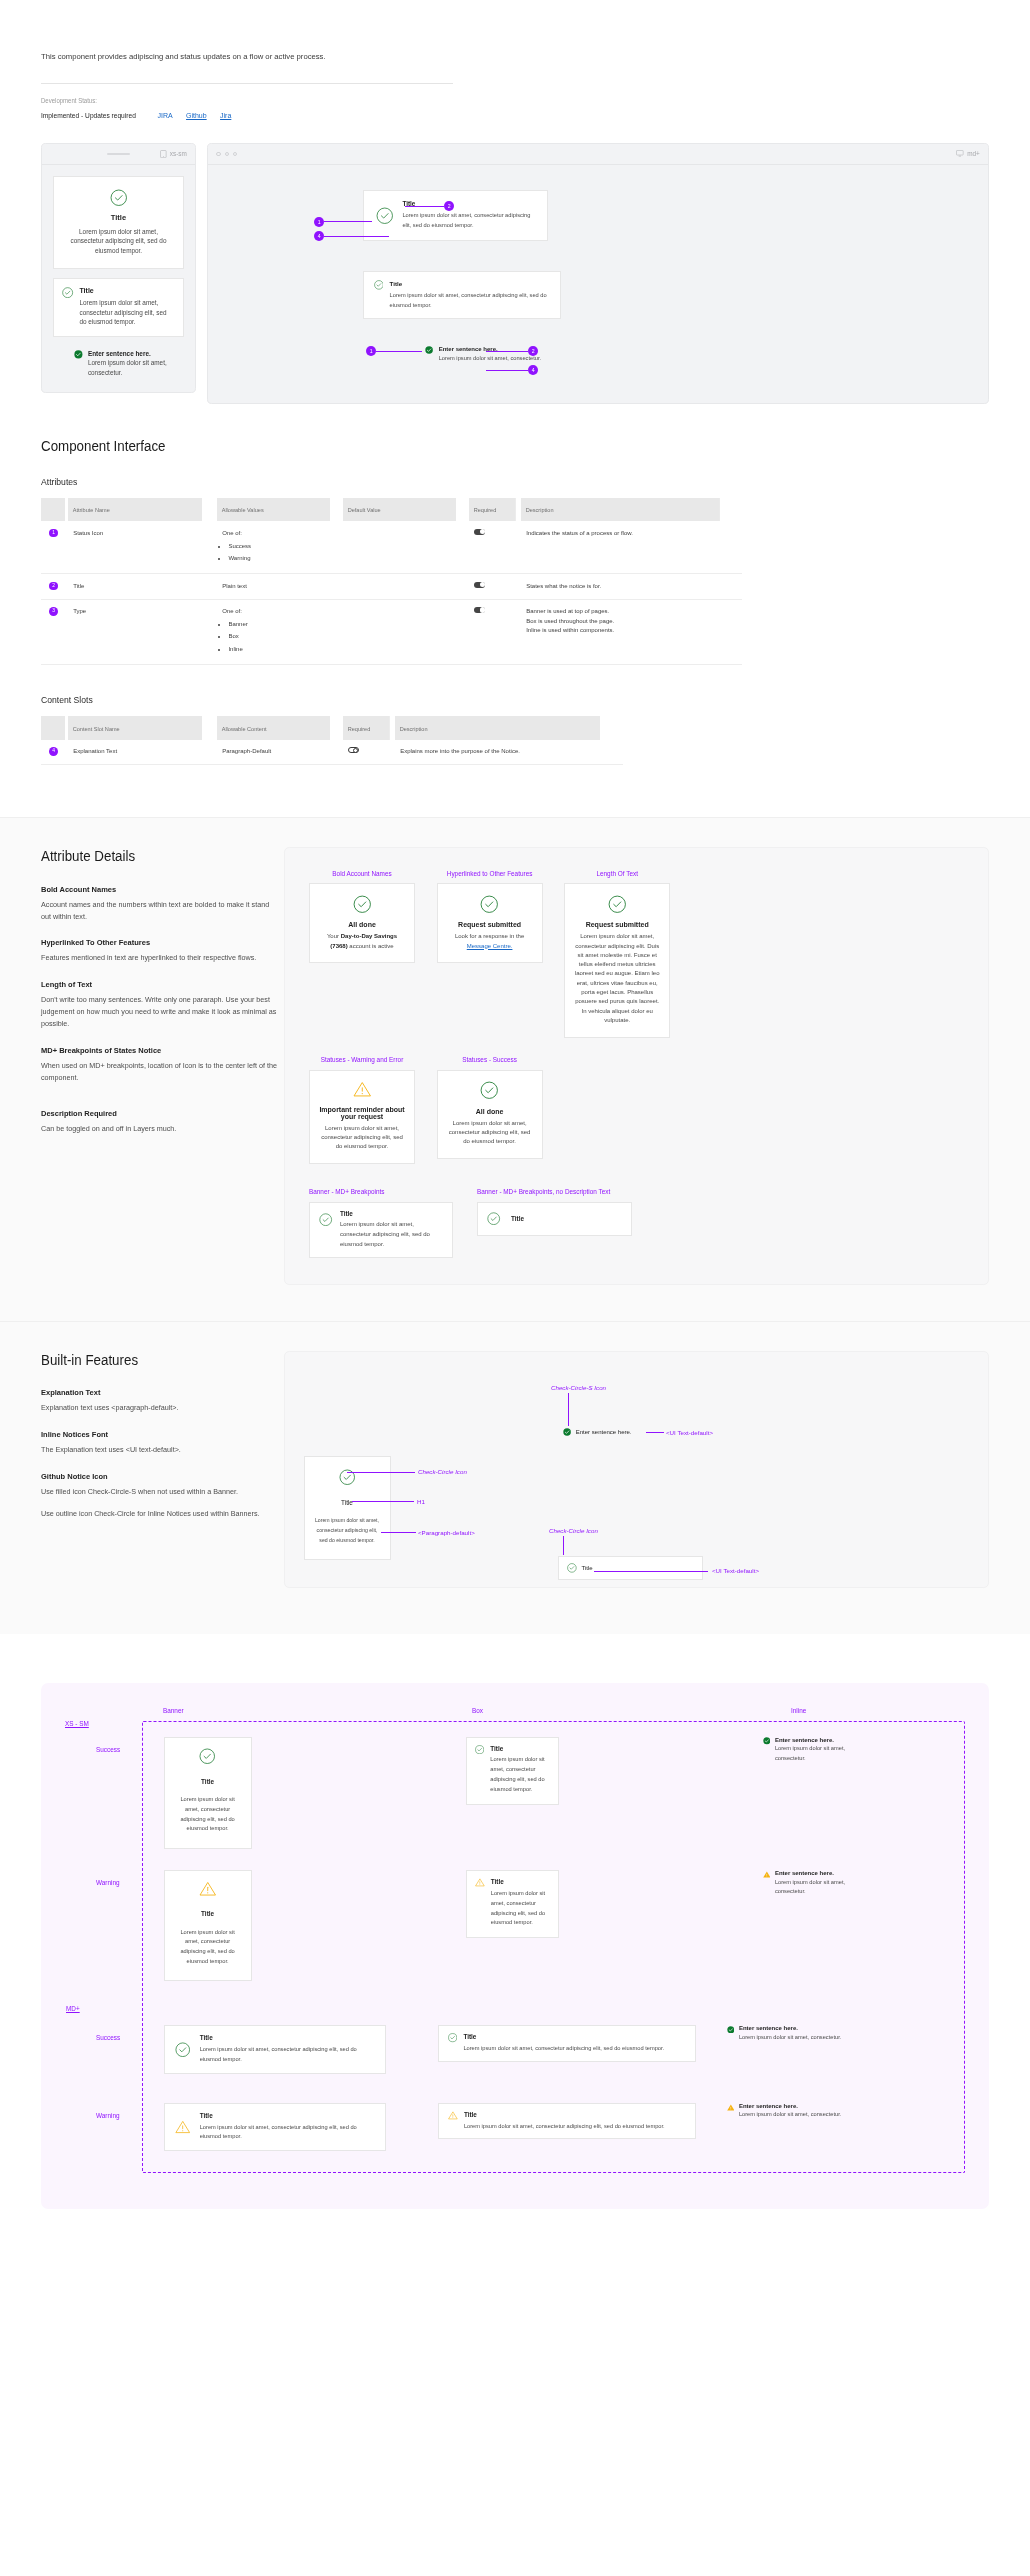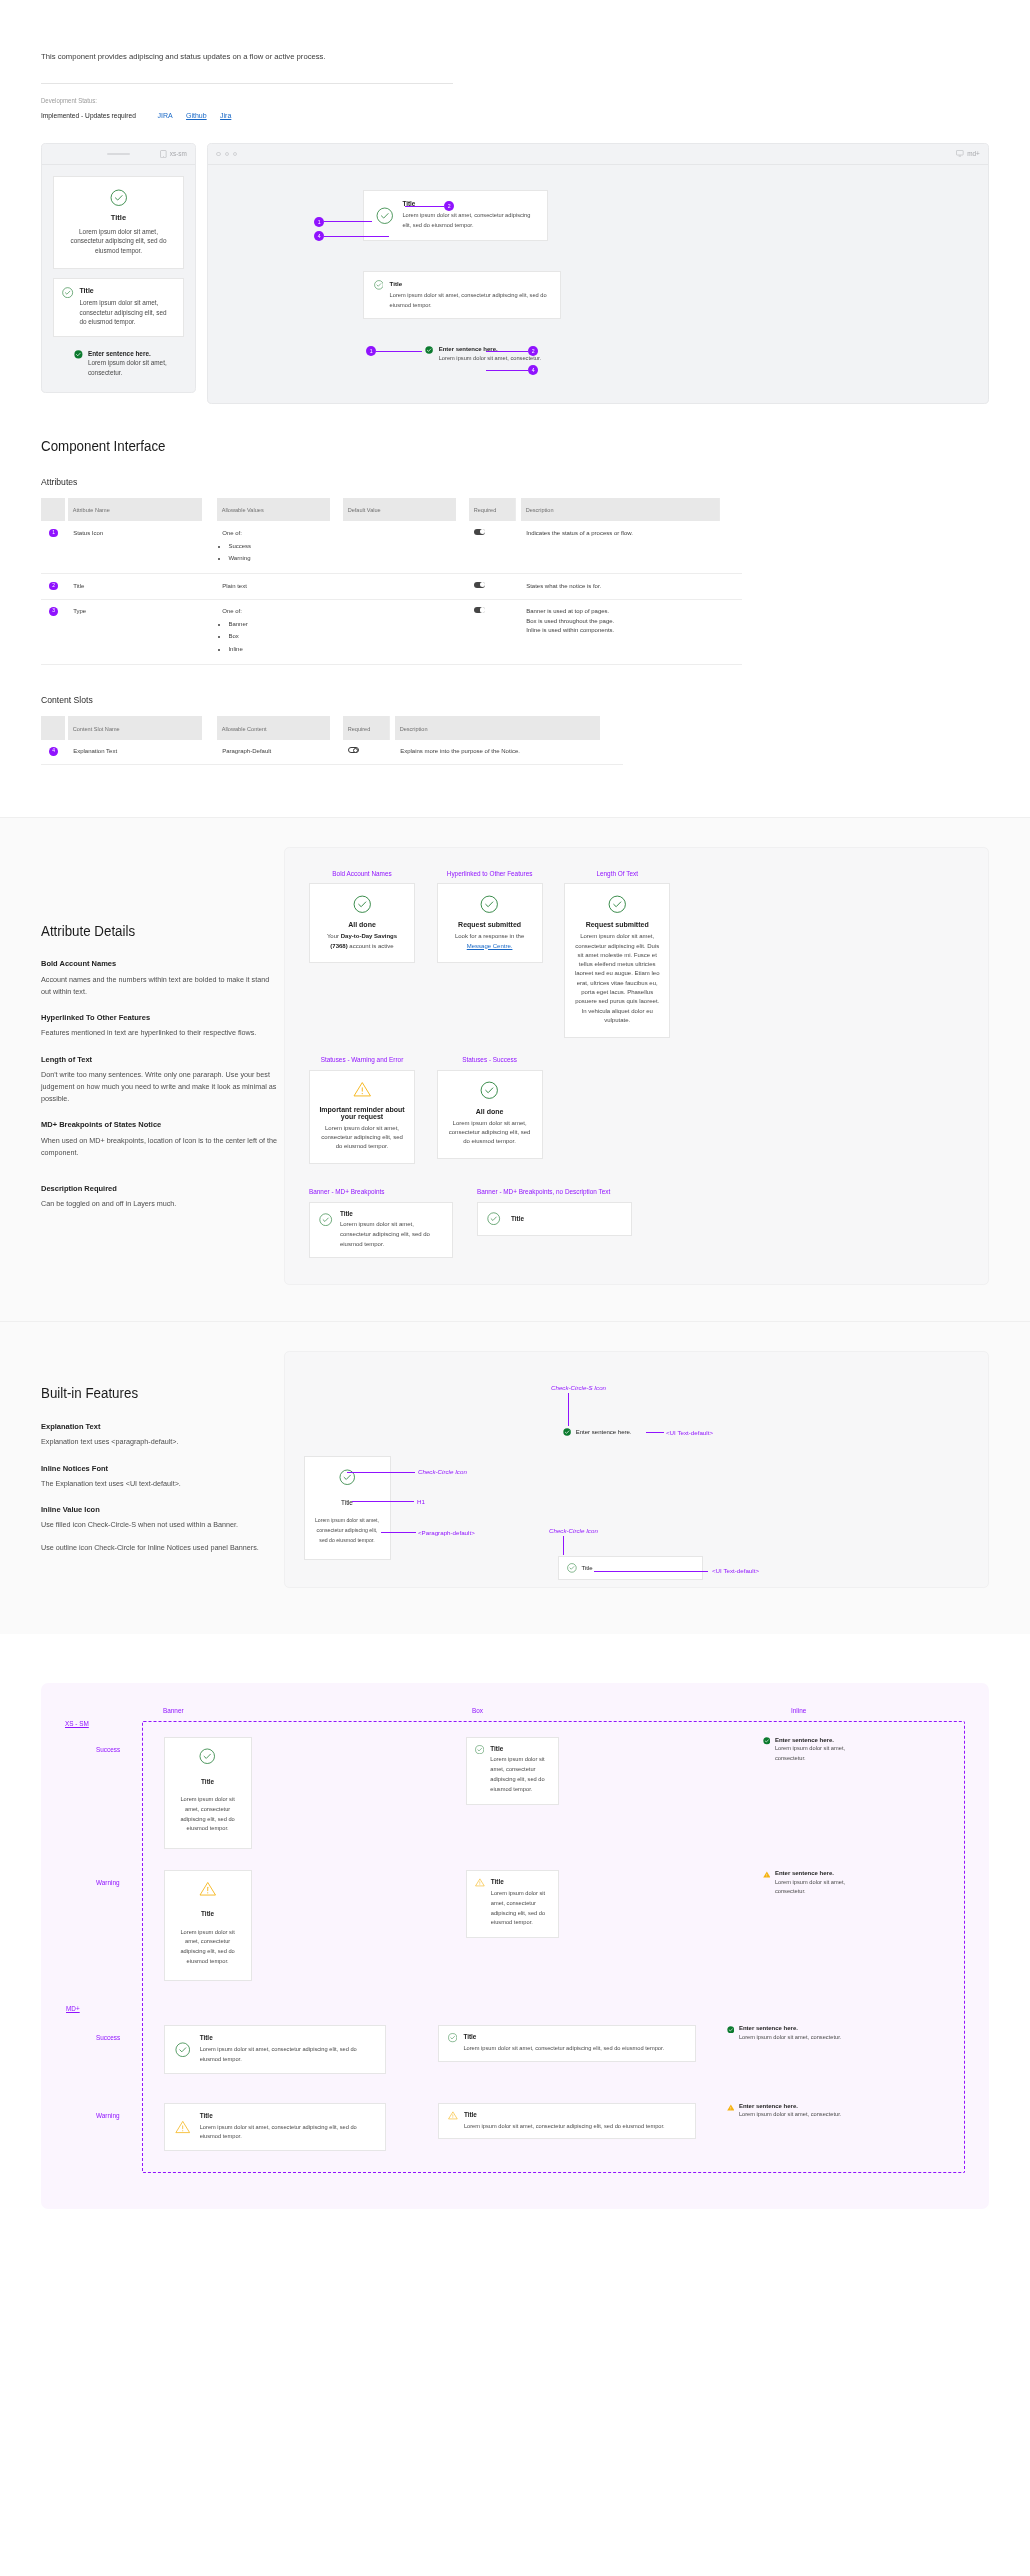--- a/index.html
+++ b/index.html
@@ -109,21 +109,21 @@
   }
   .bullets { margin: 3.1px 0 0 6.2px; }
   .bullets li { list-style: disc; margin-bottom: 2.6px; font-size: 6px; }
   .toggle { width: 11.3px; height: 6.2px; border-radius: 3.6px; background: #454545; position: relative; }
   .toggle .knob { width: 5.2px; height: 5.2px; border-radius: 50%; background: #fff; position: absolute; right: 0.5px; top: 0.5px; }
   .toggle.off { background: #fff; border: 0.5px solid #3a3a3a; }
   .toggle.off .knob { background: #fff; border: 0.5px solid #3a3a3a; right: 0px; top: 0px; width: 5.2px; height: 5.2px; }
 
   
   .band { background: #fafafa; border-top: 0.5px solid #efefef; }
-  .band-inner { display: flex; gap: 6px; padding: 29px 41px 36px; align-items: center; }
+  .band-inner { display: flex; gap: 6px; padding: 29px 41px 36px; }
   .col-left { width: 237px; flex: 0 0 237px; }
   .panel { flex: 1; background: #f7f7f8; border: 0.5px solid #f0f0f1; border-radius: 5.2px; position: relative; }
 
   .det-item { margin-top: 15.5px; }
   .det-h { font-size: 7.5px; font-weight: 700; color: #222; }
   .det-p { margin-top: 5.2px; font-size: 7.2px; line-height: 12px; color: #4d4d4d; }
 
   .ex-grid { display: flex; gap: 21.6px; padding: 21.6px 24px 0; }
   .ex-col { width: 106px; }
   .ex-label { color: #9013FE; font-size: 6.4px; text-align: center; margin-bottom: 6.7px; }
@@ -528,23 +528,23 @@
         <div class="h2-cond">Built-in Features</div>
         <div class="det-item" style="margin-top:19.6px;">
           <div class="det-h">Explanation Text</div>
           <div class="det-p">Explanation text uses &lt;paragraph-default&gt;.</div>
         </div>
         <div class="det-item">
           <div class="det-h">Inline Notices Font</div>
           <div class="det-p">The Explanation text uses &lt;UI text-default&gt;.</div>
         </div>
         <div class="det-item">
-          <div class="det-h">Inline Value Icon</div>
+          <div class="det-h">Github Notice Icon</div>
           <div class="det-p">Use filled icon Check-Circle-S when not used within a Banner.</div>
-          <div class="det-p" style="margin-top:10.3px;">Use outline icon Check-Circle for Inline Notices used panel Banners.</div>
+          <div class="det-p" style="margin-top:10.3px;">Use outline icon Check-Circle for Inline Notices used within Banners.</div>
         </div>
       </div>
 
       <div class="panel anno-wrap" style="height:237px;">
 
         <div class="anno-label it" style="left:266px;top:32px;">Check-Circle-S Icon</div>
         <div class="lead-v" style="left:283px;top:41px;height:33px;"></div>
         <div style="position:absolute;left:278px;top:76px;display:flex;gap:4.6px;align-items:center;">
           <svg width="8.2" height="8.2" viewBox="0 0 24 24" class="ico">
             <circle cx="12" cy="12" r="11" fill="#0B7A2E"></circle>

